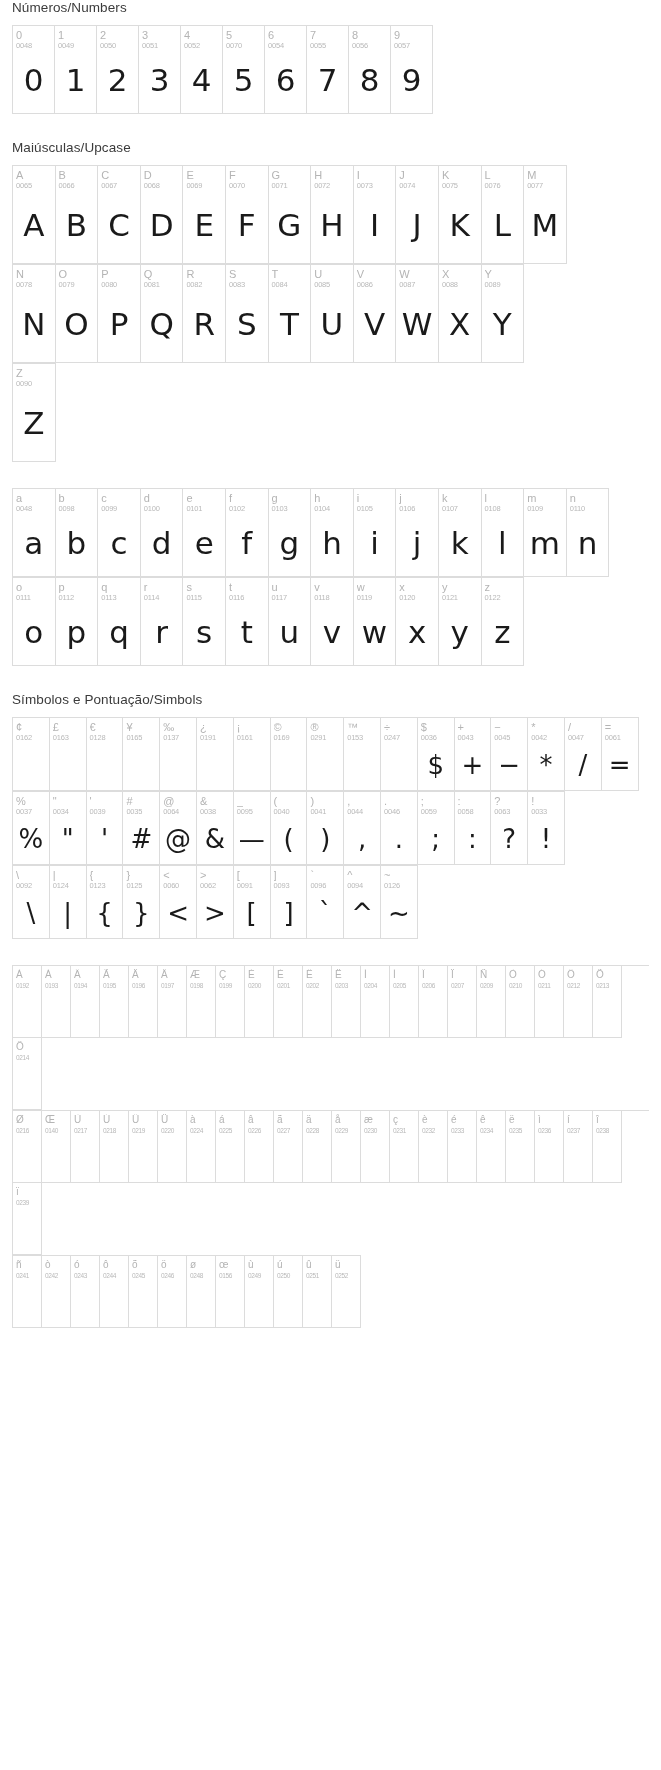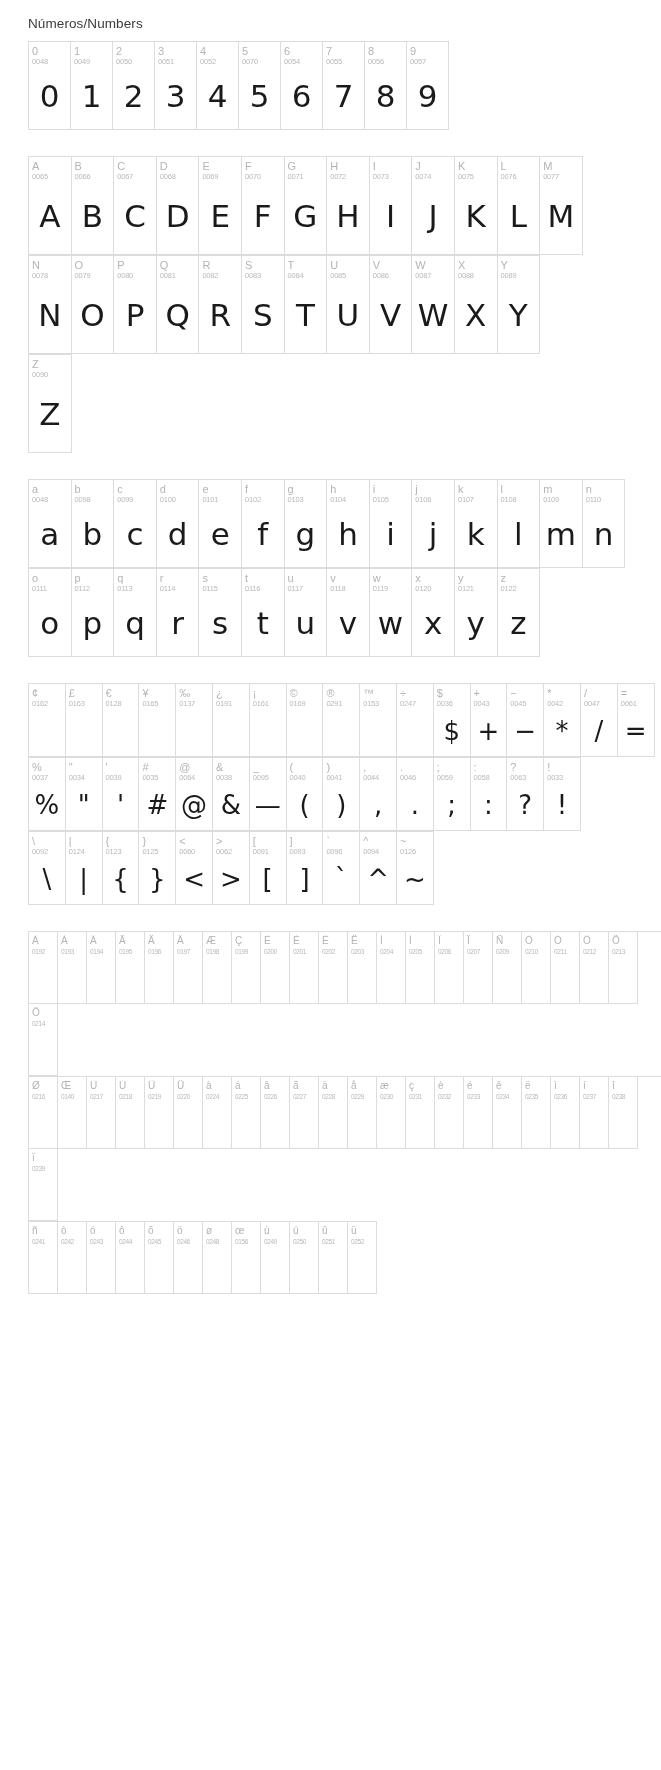--- a/index.html
+++ b/index.html
@@ -8,21 +8,21 @@
     background: #ffffff;
   }
   body {
     width: 661px;
     font-family: "Liberation Sans", sans-serif;
     color: #333;
     -webkit-font-smoothing: antialiased;
   }
   .page {
     width: 661px;
-    padding: 16px;
+    padding: 0;
     box-sizing: border-box;
   }
   .section {
     margin: 0 0 26px 0;
   }
   .section-title {
     font-size: 13.5px;
     color: #3b3b3b;
     margin: 0 0 10px 12px;
     font-weight: normal;
@@ -169,20 +169,21 @@
         <div class="cell">
           <div class="meta">
             <span class="ch-label">9</span>
             <span class="code">0057</span>
           </div>
           <div class="glyph">9</div>
         </div>
       </div>
     </div>
     <div class="section">
+      <div class="section-title">Maiúsculas/Upcase</div>
       <div class="grid g-upper">
         <div class="cell">
           <div class="meta">
             <span class="ch-label">A</span>
             <span class="code">0065</span>
           </div>
           <div class="glyph">A</div>
         </div>
         <div class="cell">
           <div class="meta">
@@ -547,20 +548,21 @@
         <div class="cell">
           <div class="meta">
             <span class="ch-label">z</span>
             <span class="code">0122</span>
           </div>
           <div class="glyph">z</div>
         </div>
       </div>
     </div>
     <div class="section">
+      <div class="section-title">Símbolos e Pontuação/Simbols</div>
       <div class="grid g-sym">
         <div class="cell empty">
           <div class="meta">
             <span class="ch-label">¢</span>
             <span class="code">0162</span>
           </div>
           <div class="glyph"></div>
         </div>
         <div class="cell empty">
           <div class="meta">

